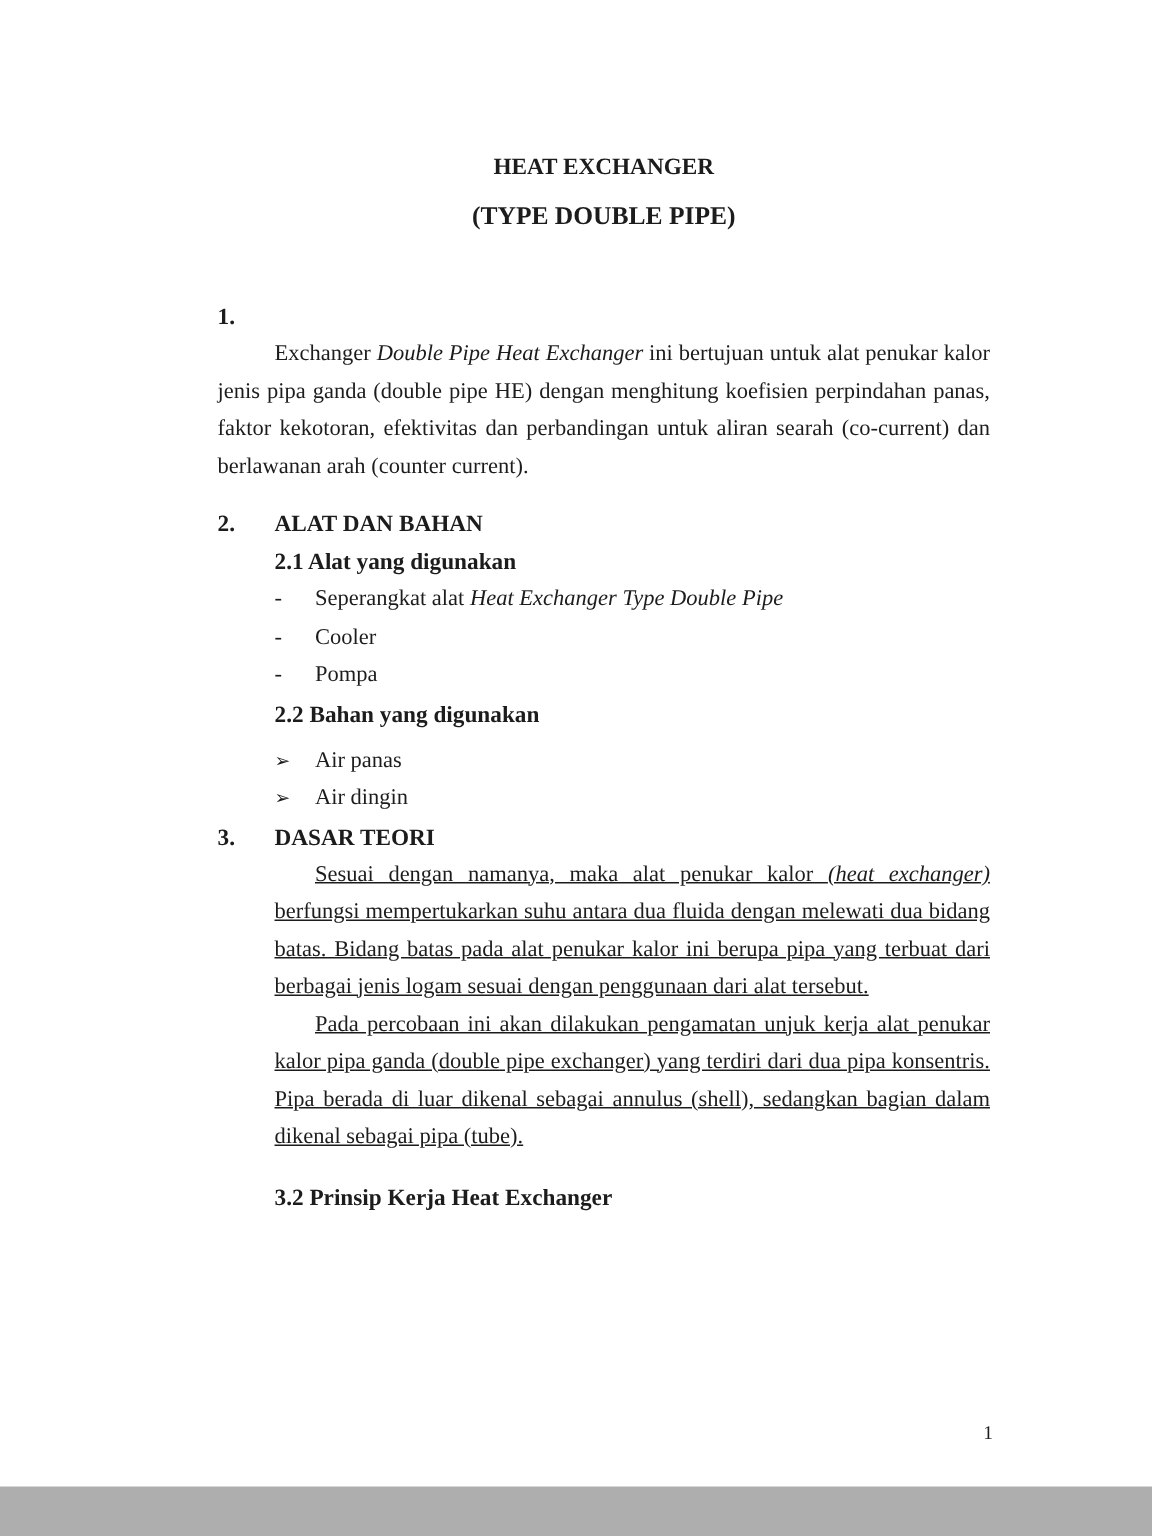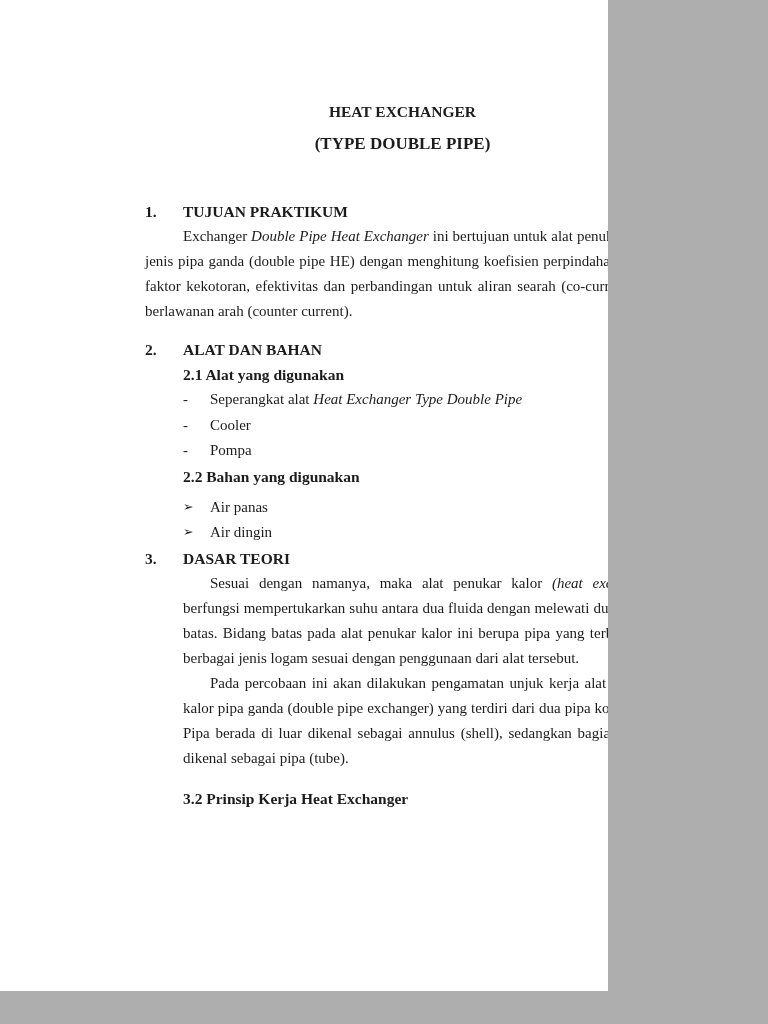--- a/index.html
+++ b/index.html
@@ -2,21 +2,21 @@
 <html><head>
 <meta charset="utf-8">
 <style>
   html, body {
     margin: 0;
     padding: 0;
     background: #aeaeae;
     font-family: "Liberation Serif", serif;
   }
   .canvas {
-    width: 608px;
+    width: 768px;
     height: 1024px;
     position: relative;
     overflow: hidden;
   }
   .page {
     position: absolute;
     top: 0;
     left: 0;
     width: 768px;
     height: 991px;
@@ -52,20 +52,21 @@
   .sec3 { margin-top: 0; }
   .para {
     margin: 0;
     text-align: justify;
   }
   .p-s1 { text-indent: 38px; }
   .ind-para {
     margin: 0 0 0 38px;
     text-indent: 27px;
     text-align: justify;
+    text-decoration: underline;
   }
   .sub-heading {
     font-weight: 700;
     font-size: 15.5px;
     margin-left: 38px;
   }
   .sub32 { margin-top: 15px; margin-bottom: 11px; }
   .dash-item, .arrow-item {
     display: flex;
     margin-left: 38px;
@@ -88,21 +89,20 @@
 <body>
 
 <div class="canvas">
   <div class="page">
 
     <h1 class="doc-title">HEAT EXCHANGER</h1>
     <h1 class="doc-subtitle">(TYPE DOUBLE PIPE)</h1>
 
     <div class="sec-heading sec1">
       <span class="sec-num">1.</span>
-      <span class="sec-title">TUJUAN PRAKTIKUM</span>
     </div>
     <p class="para p-s1"><span>Exchanger </span><i>Double Pipe Heat Exchanger</i><span> ini bertujuan untuk alat penukar kalor jenis pipa ganda (double pipe HE) dengan menghitung koefisien perpindahan panas, faktor kekotoran, efektivitas dan perbandingan untuk aliran searah (co-current) dan berlawanan arah (counter current).</span></p>
 
     <div class="sec-heading sec2">
       <span class="sec-num">2.</span>
       <span class="sec-title">ALAT DAN BAHAN</span>
     </div>
     <div class="sub-heading">2.1 Alat yang digunakan</div>
 
     <div class="dash-item">

